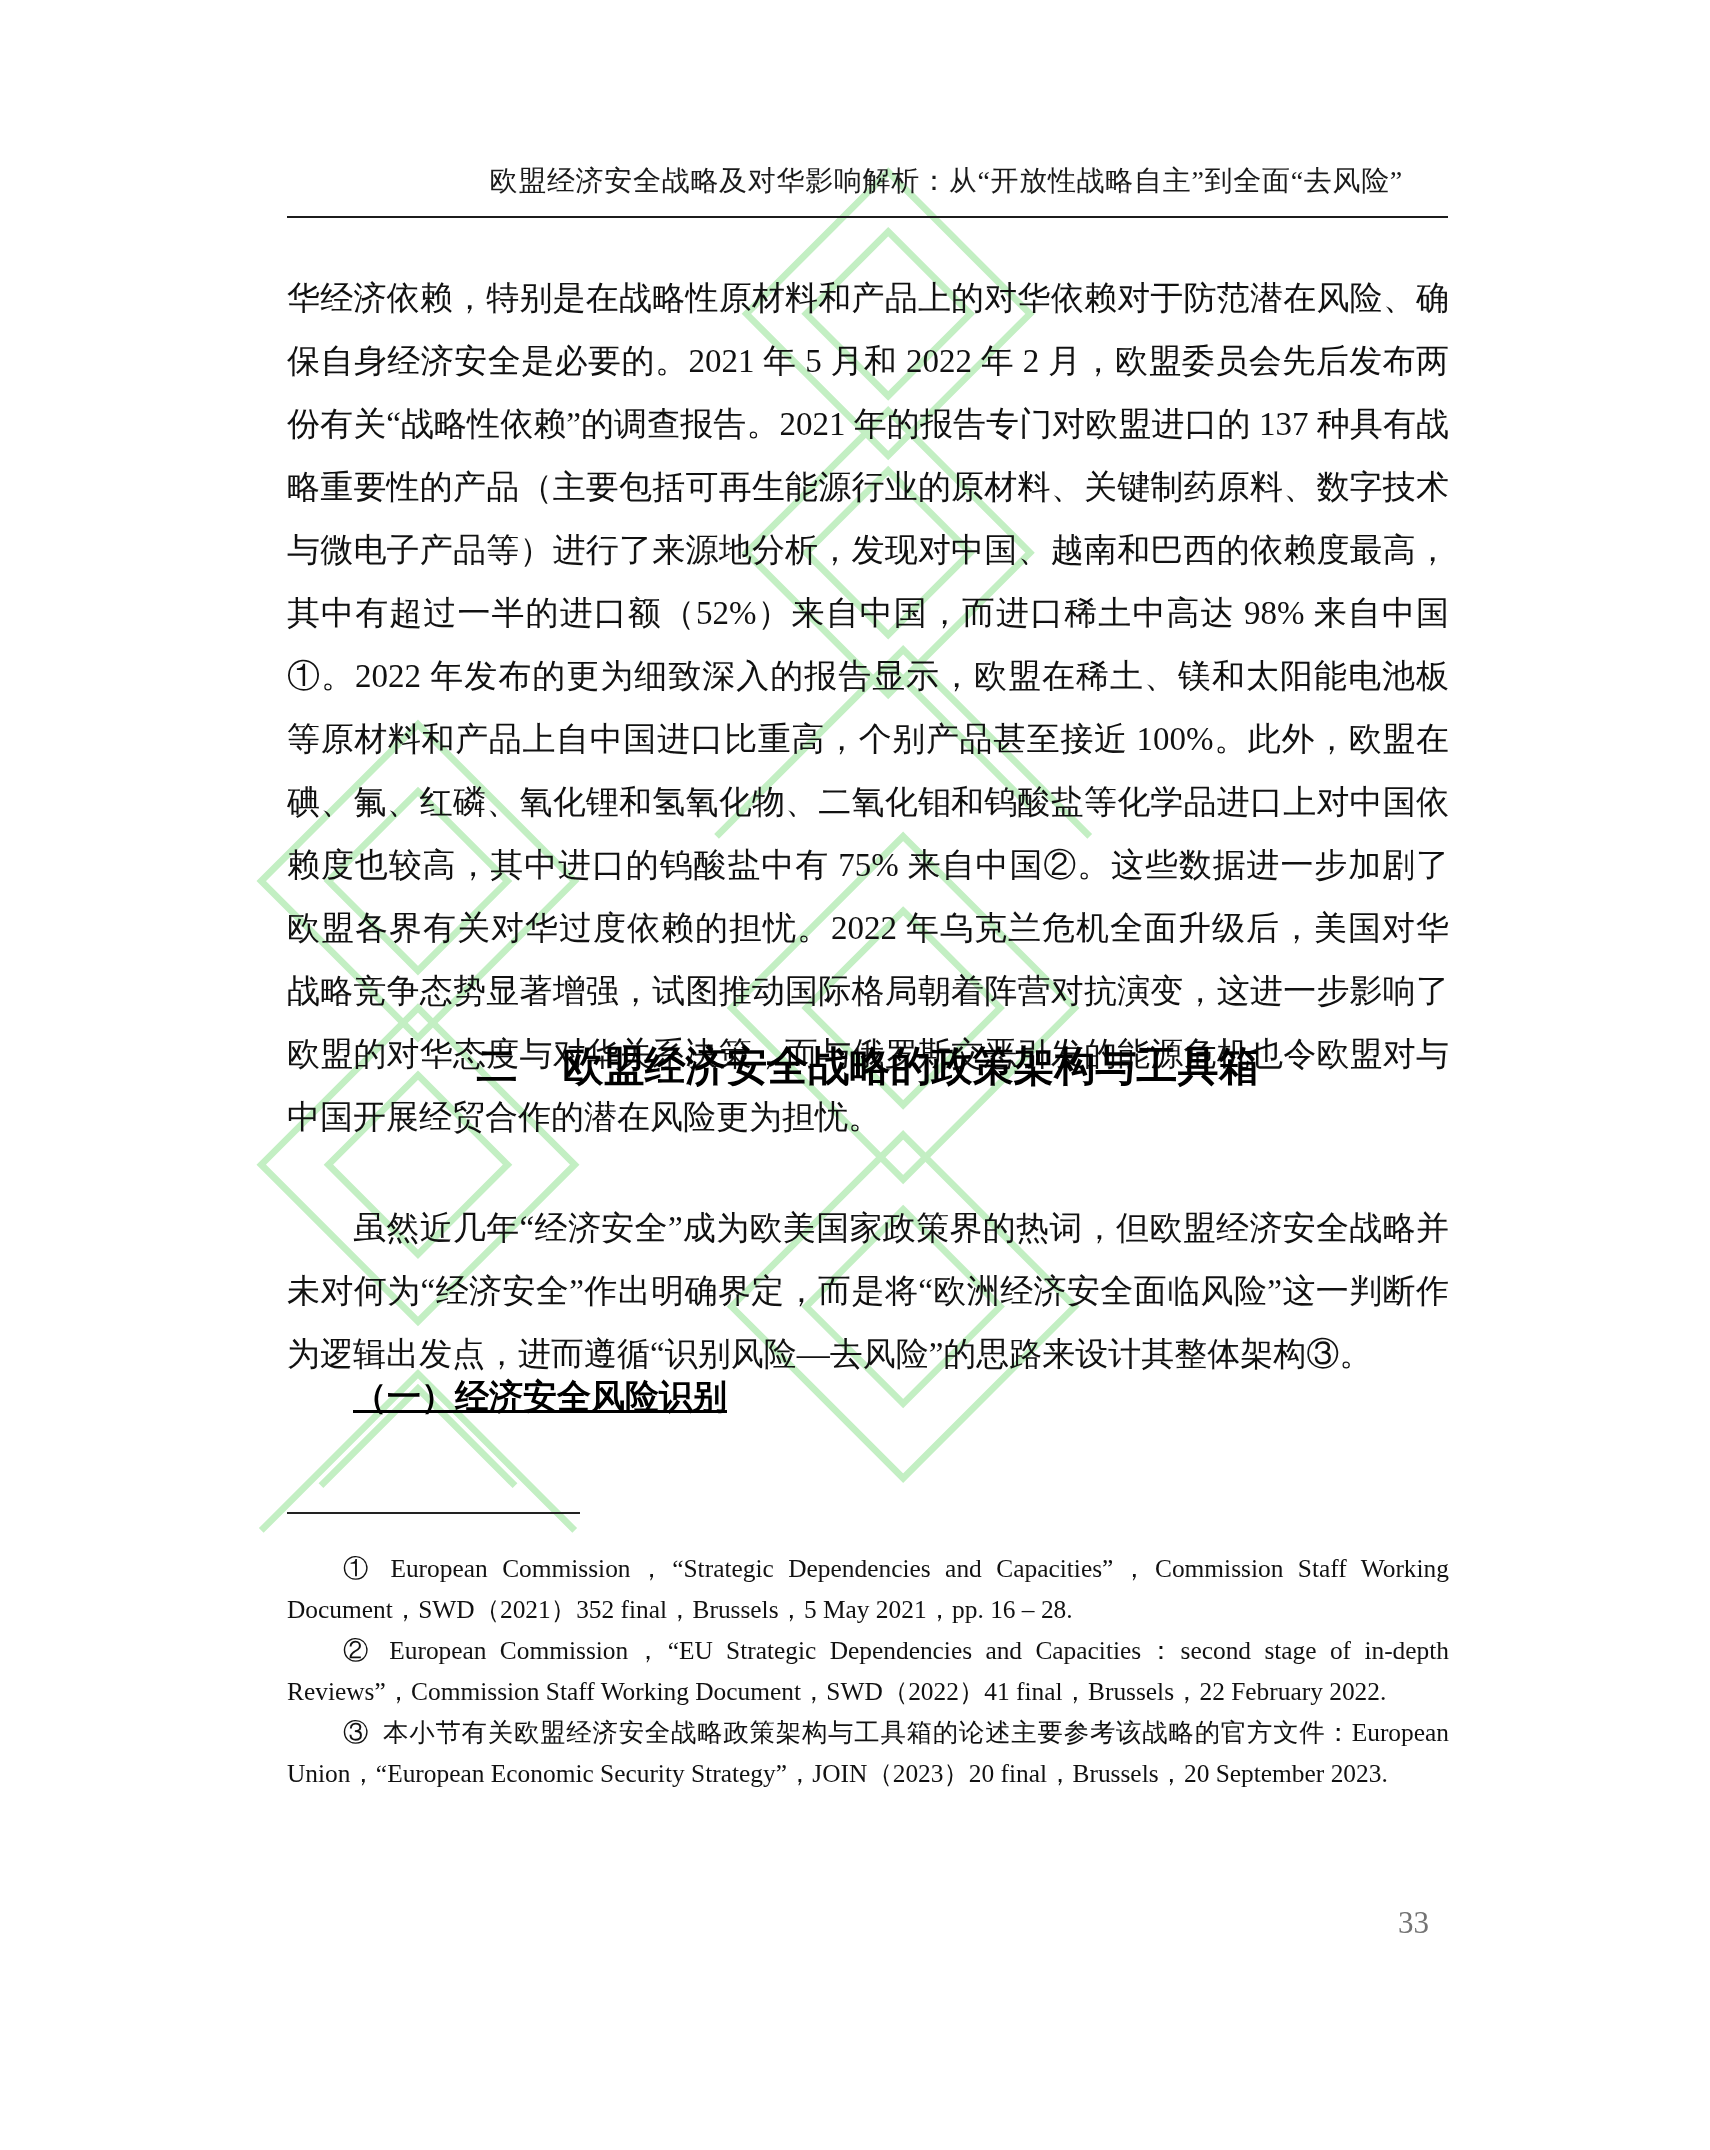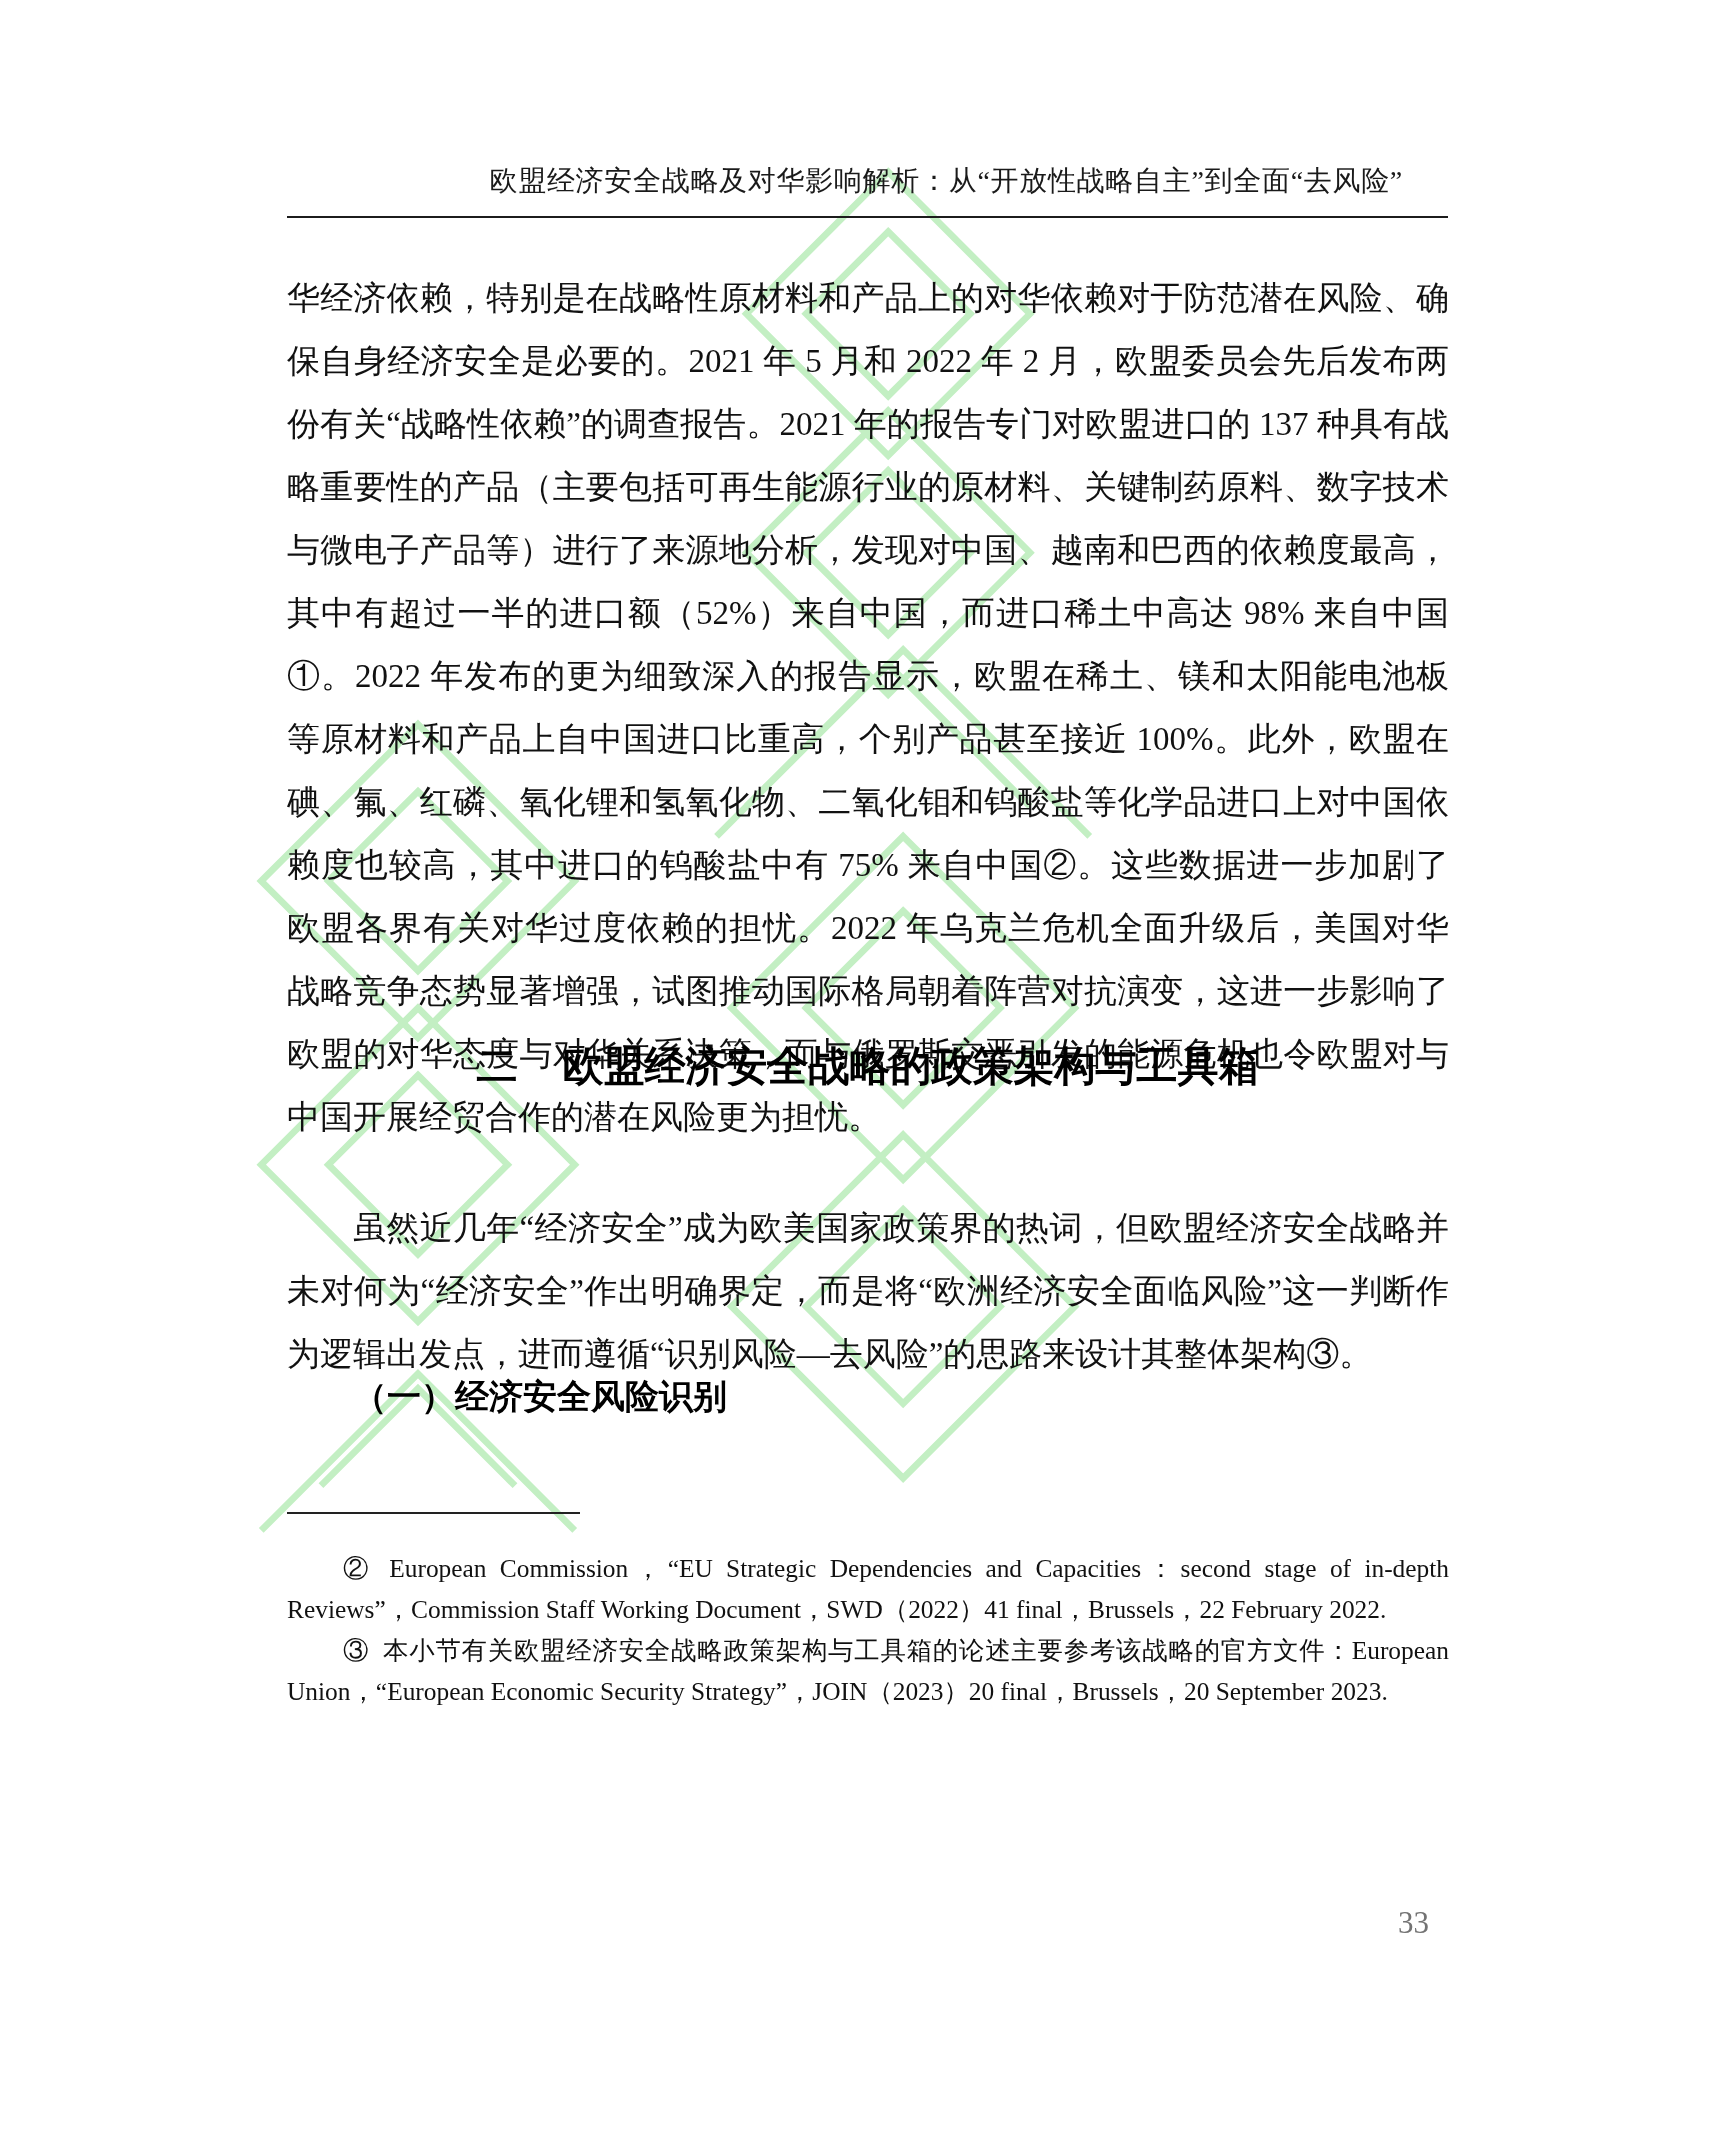--- a/index.html
+++ b/index.html
@@ -39,20 +39,21 @@
     font-family:"Liberation Sans","DejaVu Sans",sans-serif;
     font-weight:bold;font-size:41px;line-height:60px;color:#000;
     white-space:nowrap;
   }
   .subsection-heading{
     position:absolute;left:0;top:1369px;width:1162px;margin:0;
     padding-left:66px;box-sizing:border-box;
     font-family:"Liberation Sans","DejaVu Sans",sans-serif;
     font-weight:bold;font-size:34px;line-height:54px;color:#000;
     white-space:nowrap;
+    text-decoration:underline;
   }
 
   .fn-rule{
     position:absolute;left:0;top:1512px;width:293px;height:0;
     border-top:2.2px solid #222222;
   }
   .footnotes{position:absolute;left:0;top:1548px;width:1162px;}
   .footnote{
     margin:0;font-size:25.4px;line-height:41px;text-align:justify;
     text-justify:inter-ideograph;text-indent:2.2em;color:#111111;
@@ -103,20 +104,23 @@
 
   <p class="body-par p2 indent">虽然近几年“经济安全”成为欧美国家政策界的热词，但欧盟经济安全战略并未对何为“经济安全”作出明确界定，而是将“欧洲经济安全面临风险”这一判断作为逻辑出发点，进而遵循“识别风险—去风险”的思路来设计其整体架构③。</p>
 
   <h3 class="subsection-heading">（一）经济安全风险识别</h3>
 
 
   <div class="fn-rule"></div>
 
   <div class="footnotes">
     <p class="footnote">
+      <span class="fn-marker">①</span><span>European Commission，“Strategic Dependencies and Capacities”，Commission Staff Working Document，SWD（2021）352 final，Brussels，5 May 2021，pp. 16 – 28.</span>
+    </p>
+    <p class="footnote">
       <span class="fn-marker">②</span><span>European Commission，“EU Strategic Dependencies and Capacities：second stage of in-depth Reviews”，Commission Staff Working Document，SWD（2022）41 final，Brussels，22 February 2022.</span>
     </p>
     <p class="footnote">
       <span class="fn-marker">③</span><span>本小节有关欧盟经济安全战略政策架构与工具箱的论述主要参考该战略的官方文件：European Union，“European Economic Security Strategy”，JOIN（2023）20 final，Brussels，20 September 2023.</span>
     </p>
   </div>
 </div>
 
 <div class="page-number">33</div>
 

